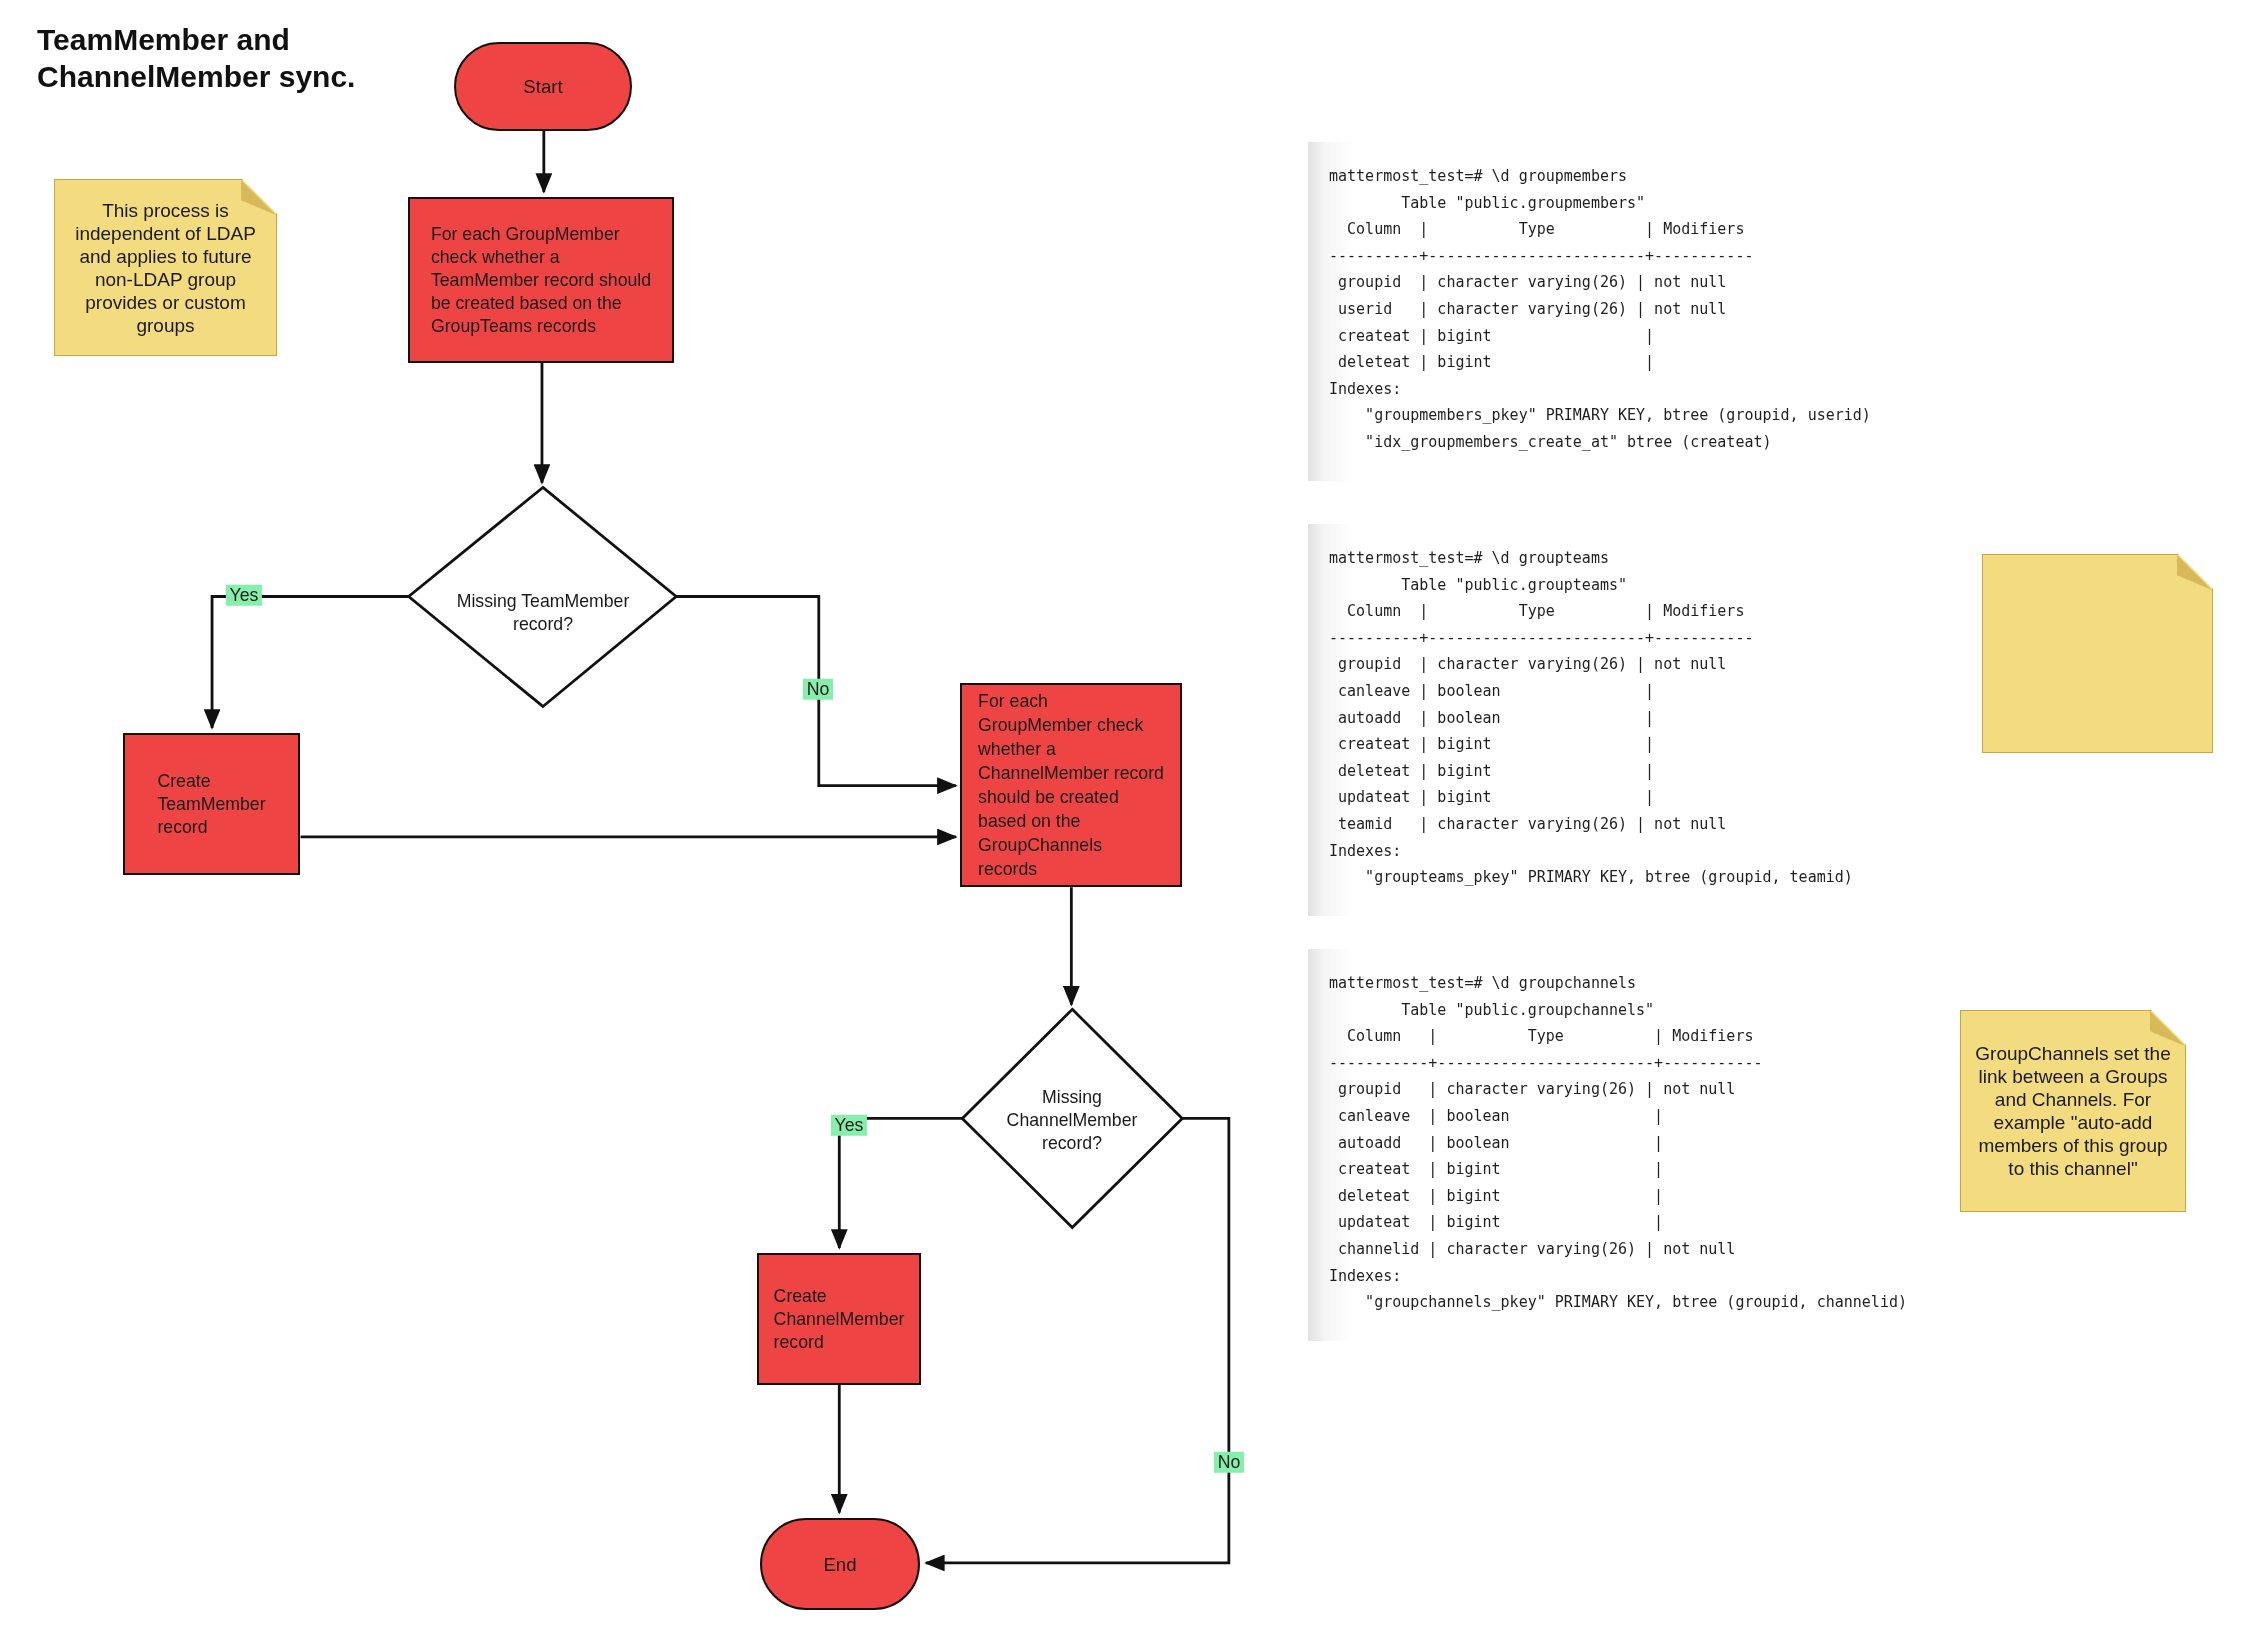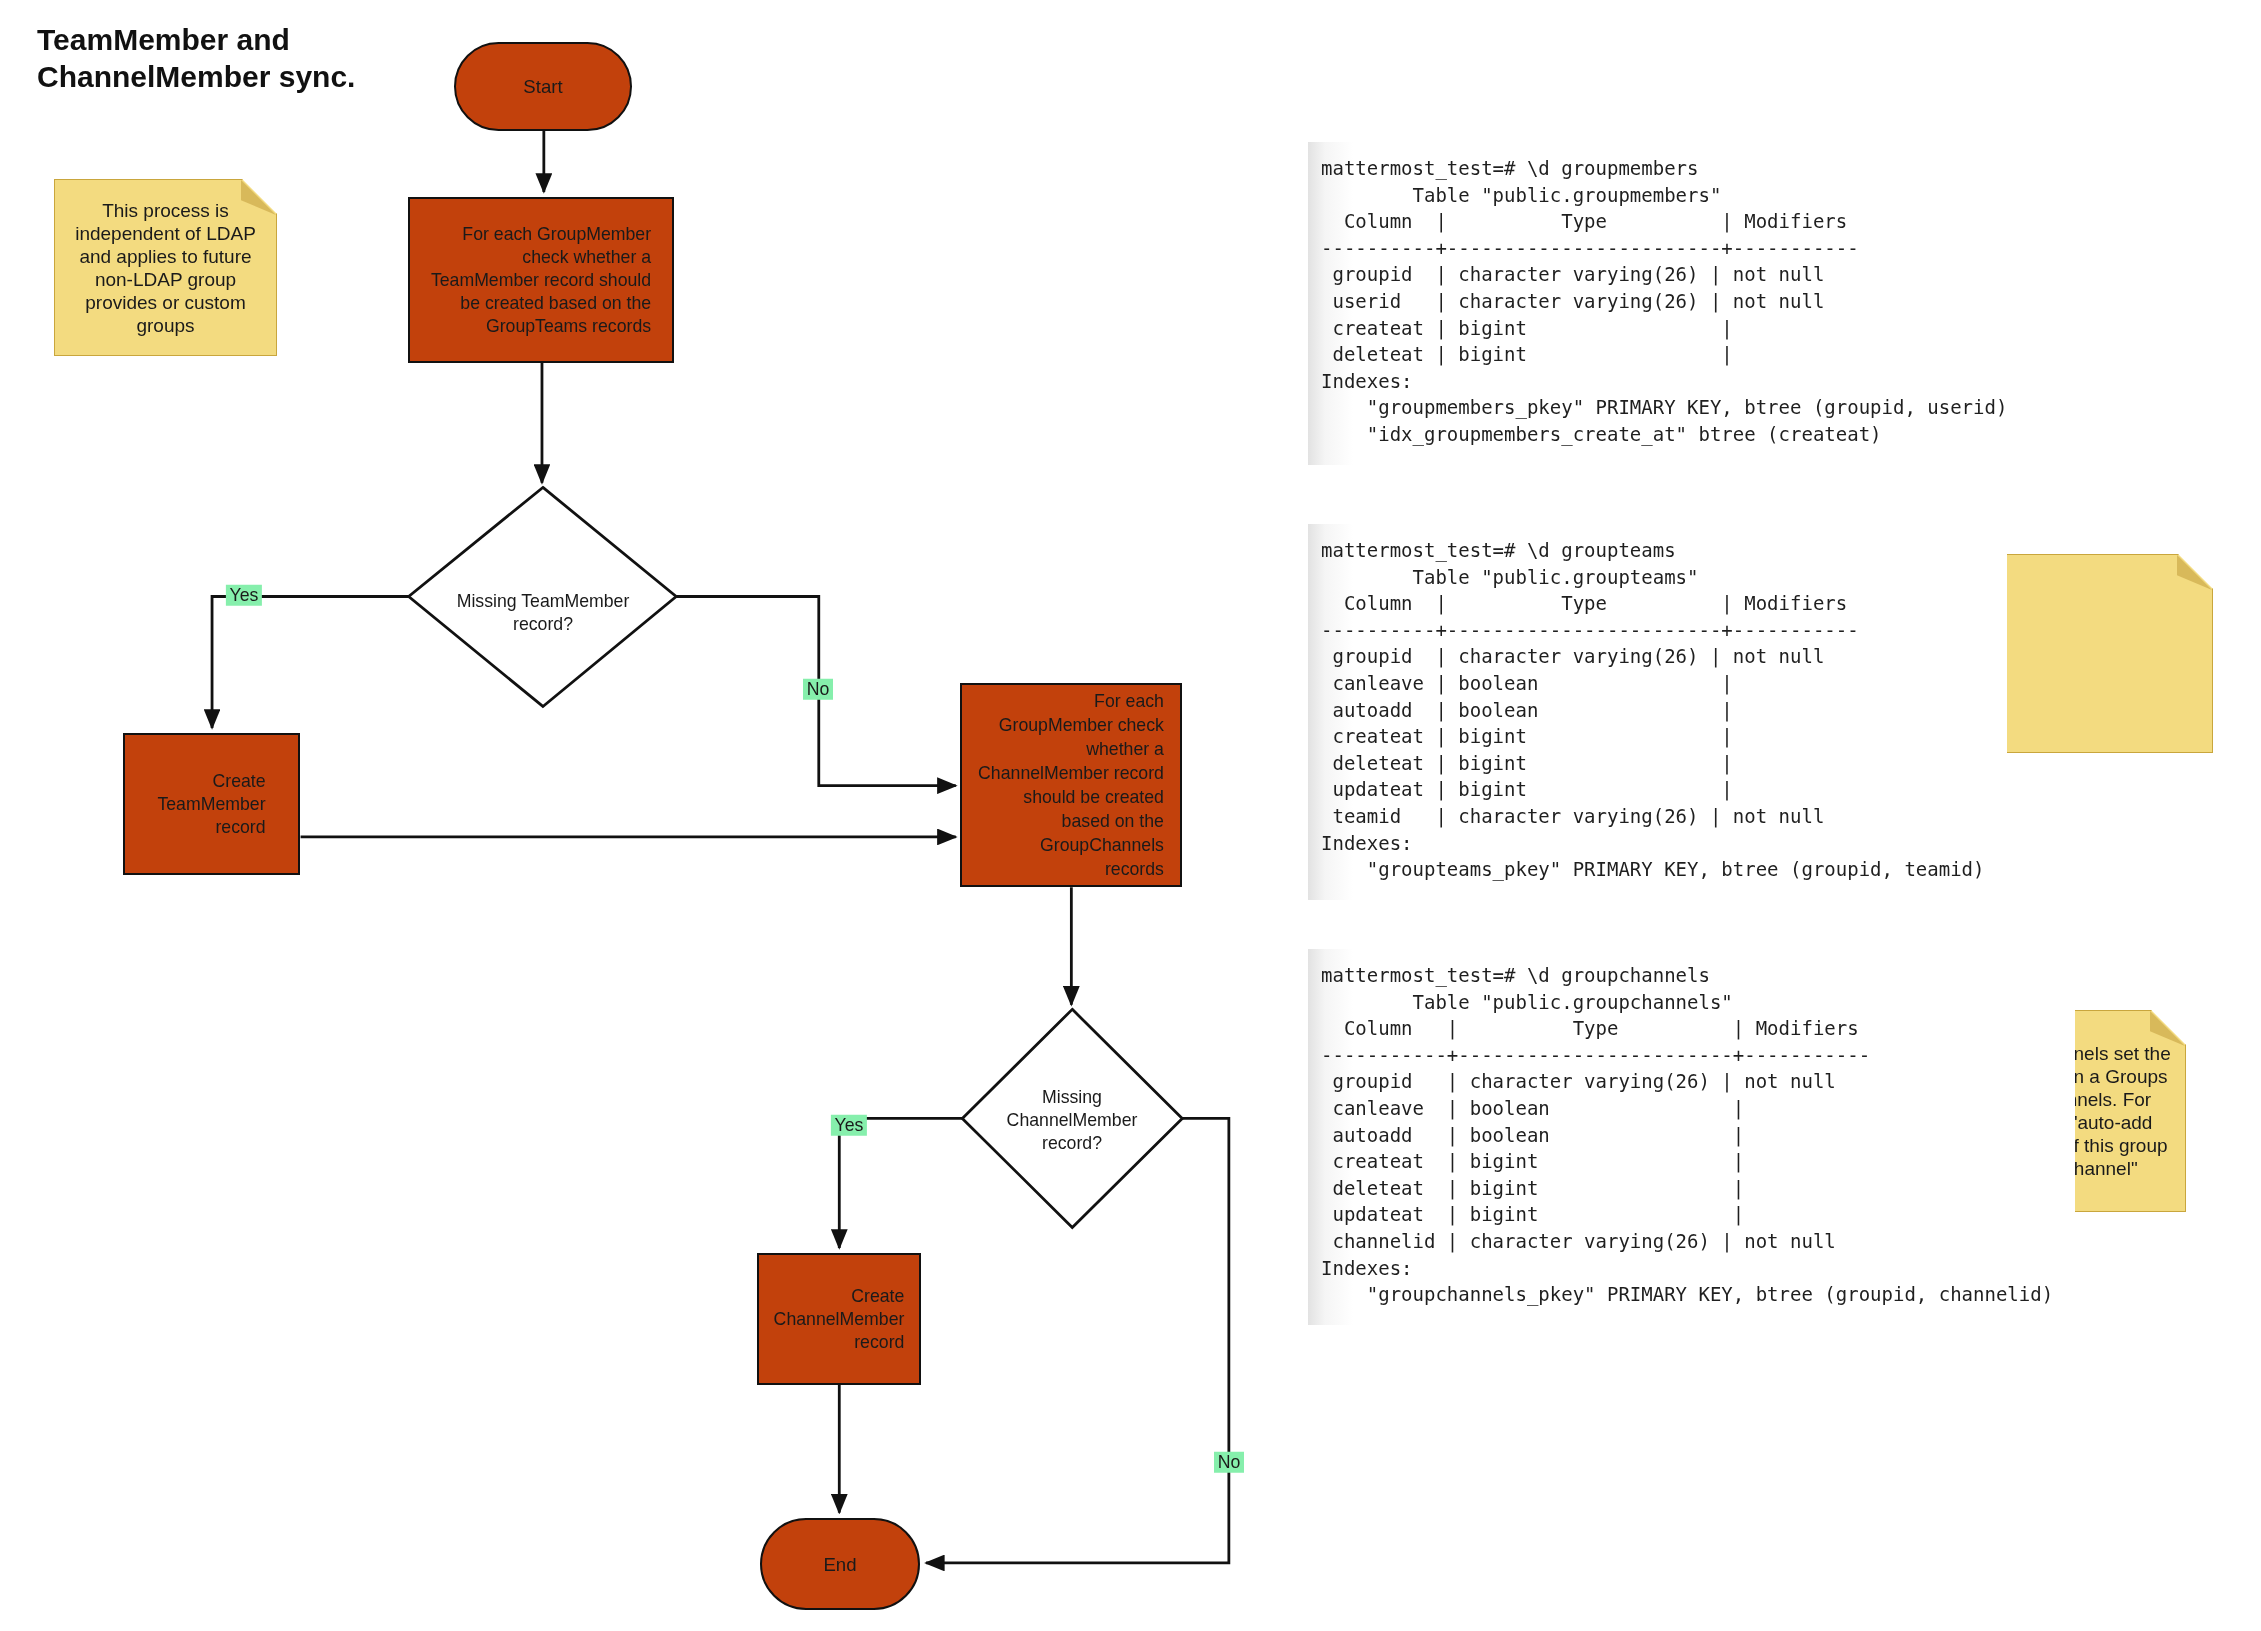--- a/index.html
+++ b/index.html
@@ -7,22 +7,22 @@
     --line_color:#111111; --text_color:#1a1a1a; --code_text:#1f1f1f;
   }
   *{box-sizing:border-box;}
   html,body{margin:0;padding:0;}
   body{
     width:2262px;height:1631px;position:relative;background:#ffffff;
     font-family:"Liberation Sans",sans-serif;color:var(--text_color);overflow:hidden;
   }
   #connector-layer{position:absolute;left:0;top:0;z-index:1;}
   .shape{
-    position:absolute;z-index:2;background:#c2410c;border:2.8px solid var(--line_color);
-    display:flex;align-items:center;justify-content:center;text-align:right;
+    position:absolute;z-index:2;background:#ef4444;border:2.8px solid var(--line_color);
+    display:flex;align-items:center;justify-content:center;text-align:left;
     white-space:pre-line;font-size:17.7px;line-height:23px;
   }
   .terminal{border-radius:47px;font-size:18.6px;}
   .diamond-text{
     position:absolute;z-index:3;display:flex;align-items:center;justify-content:center;
     text-align:center;white-space:pre-line;font-size:17.7px;line-height:23px;background:transparent;
   }
   .edge-label{
     position:absolute;z-index:4;transform:translate(-50%,-50%);
     background:#86efac;padding:0 3.7px;font-size:17.7px;line-height:20.5px;
@@ -36,21 +36,21 @@
   .note .fold{
     position:absolute;top:0;right:0;width:35px;height:35px;
     background:var(--note_fold);clip-path:polygon(0 0, 100% 100%, 0 58%);
   }
   .codeblock{
     position:absolute;z-index:2;
     background:linear-gradient(90deg,#e2e2e2 0px,#f5f5f5 17px,#ffffff 45px);
     padding:13px 22.4px 17px 13px;
   }
   .codeblock pre{
-    margin:0;font-family:"DejaVu Sans Mono",monospace;font-size:19px;line-height:26.6px;
+    margin:8px;font-family:"DejaVu Sans Mono",monospace;font-size:15px;line-height:26.6px;
     color:var(--code_text);
   }
   .title{
     position:absolute;z-index:2;left:37px;top:20.5px;width:392px;text-align:left;
     font-weight:bold;font-size:30px;line-height:37px;white-space:pre-line;color:#111;
   }
 </style>
 </head>
 <body>
 

